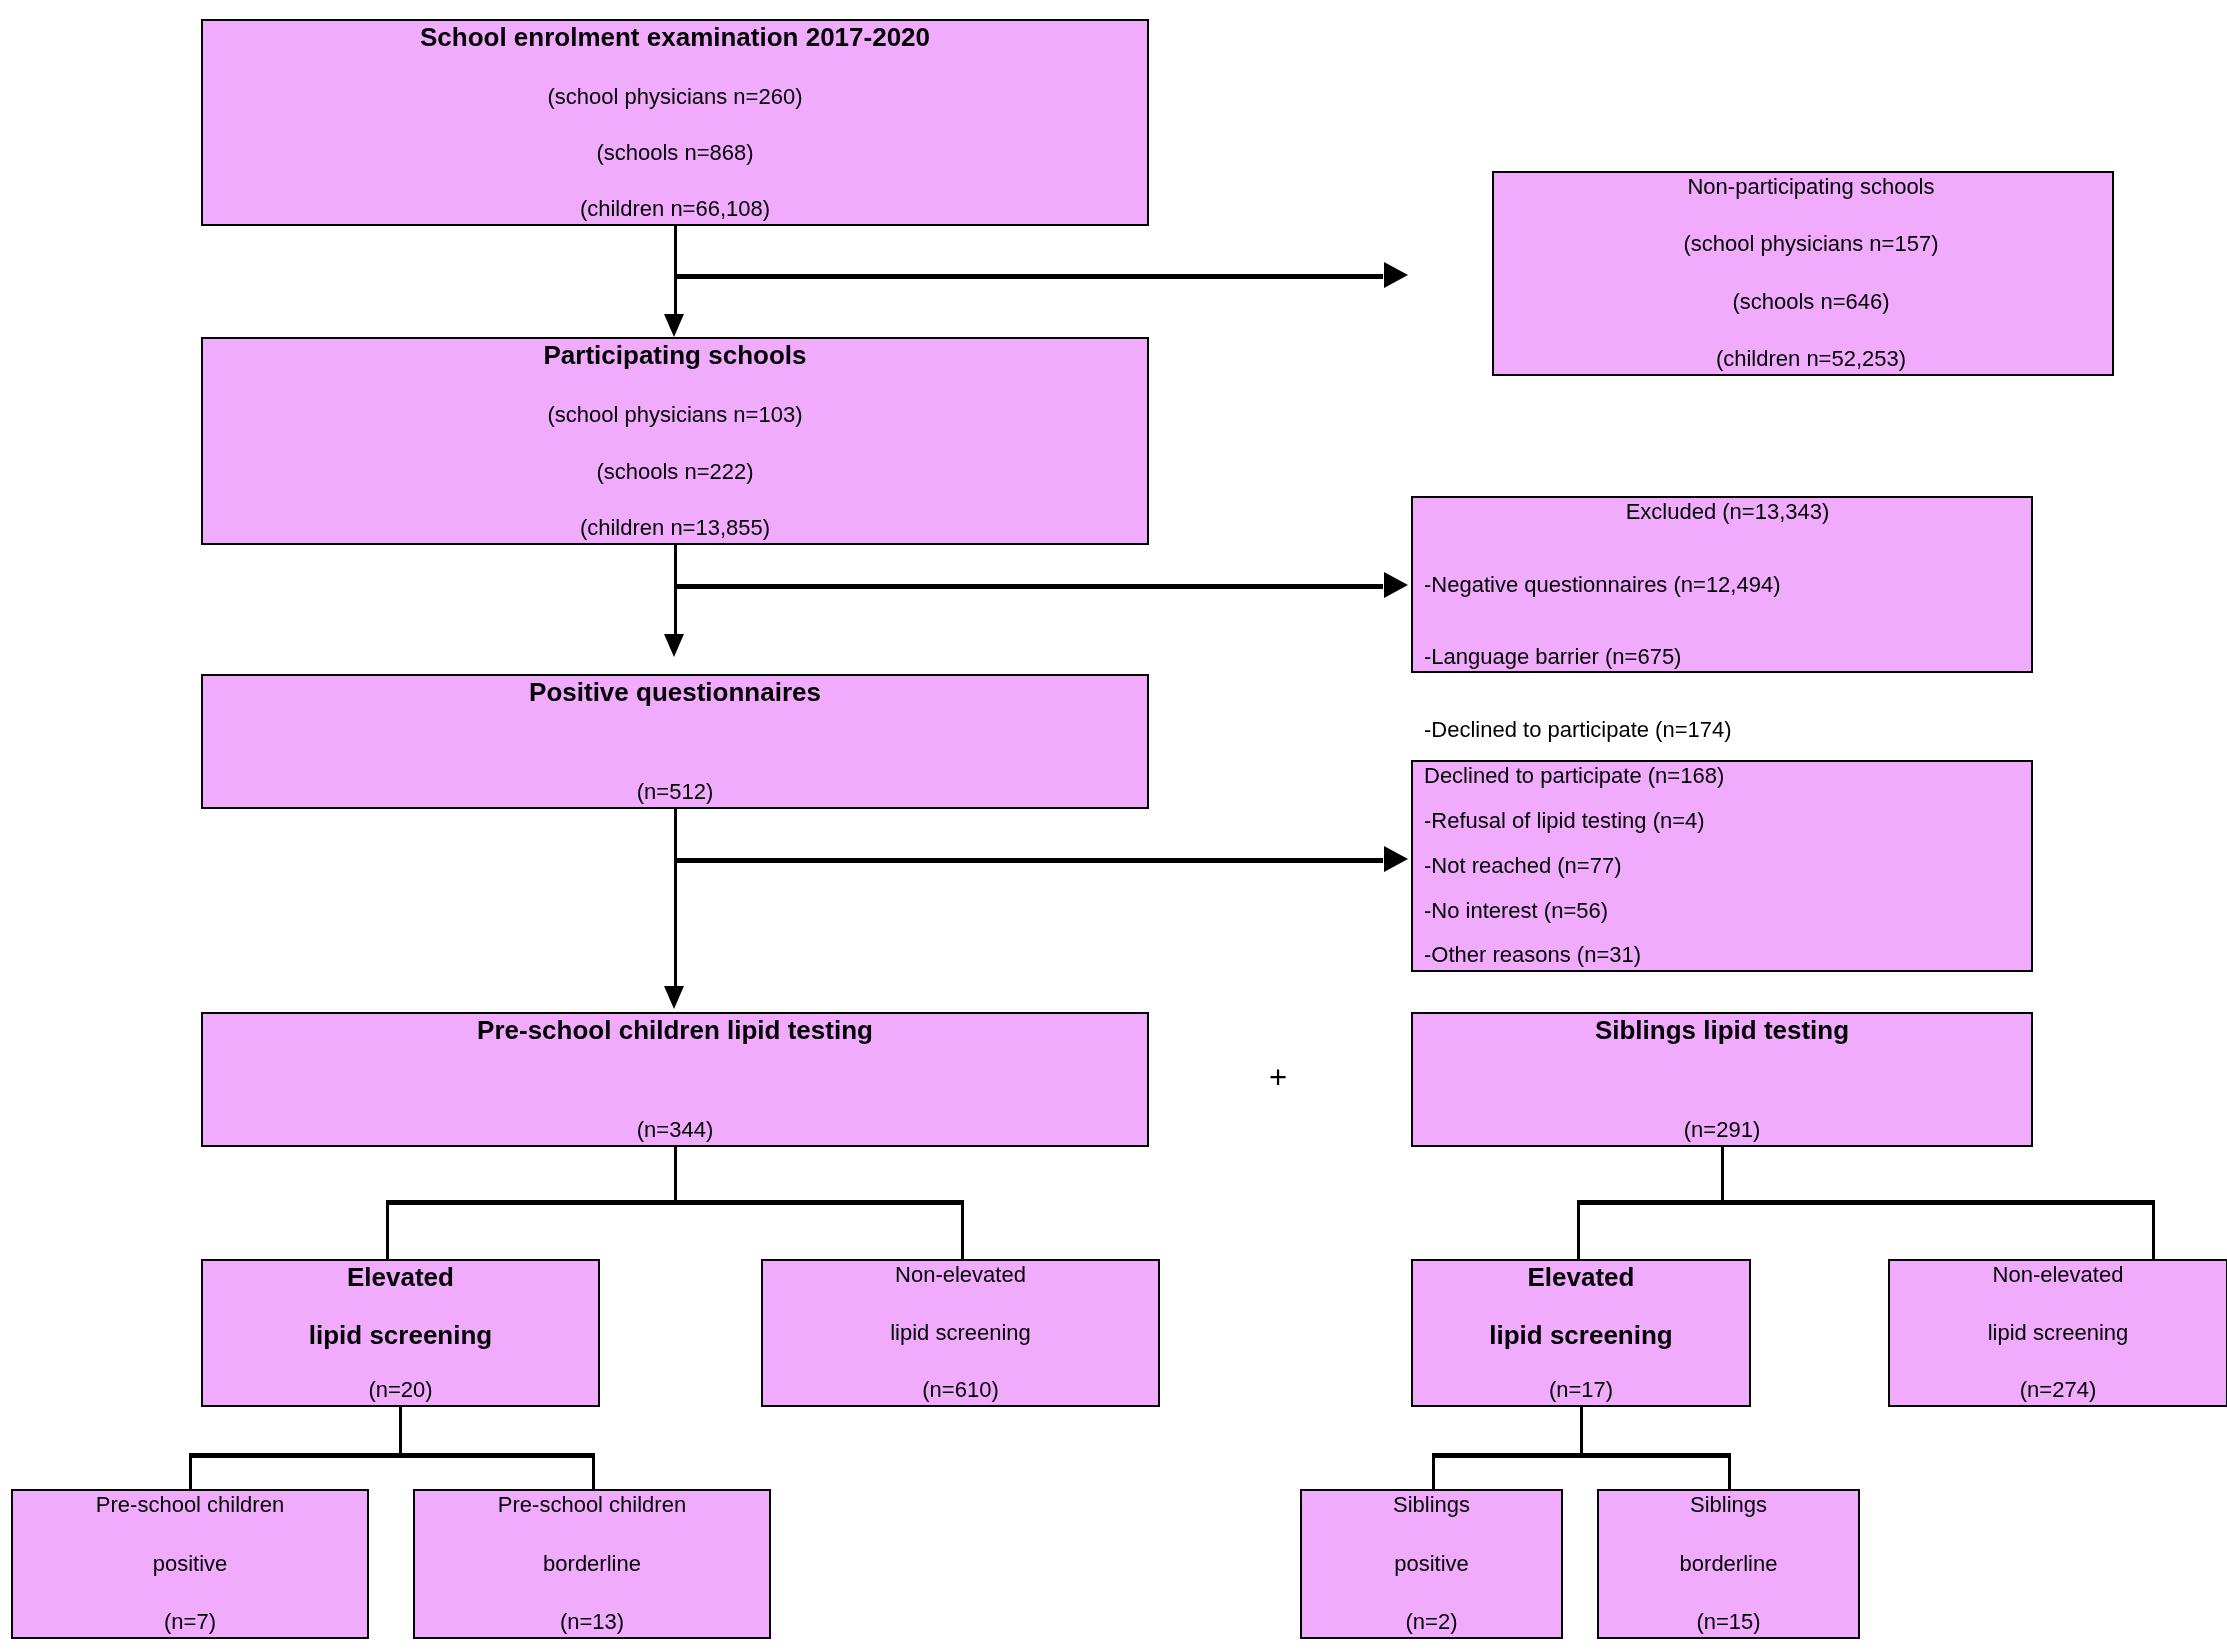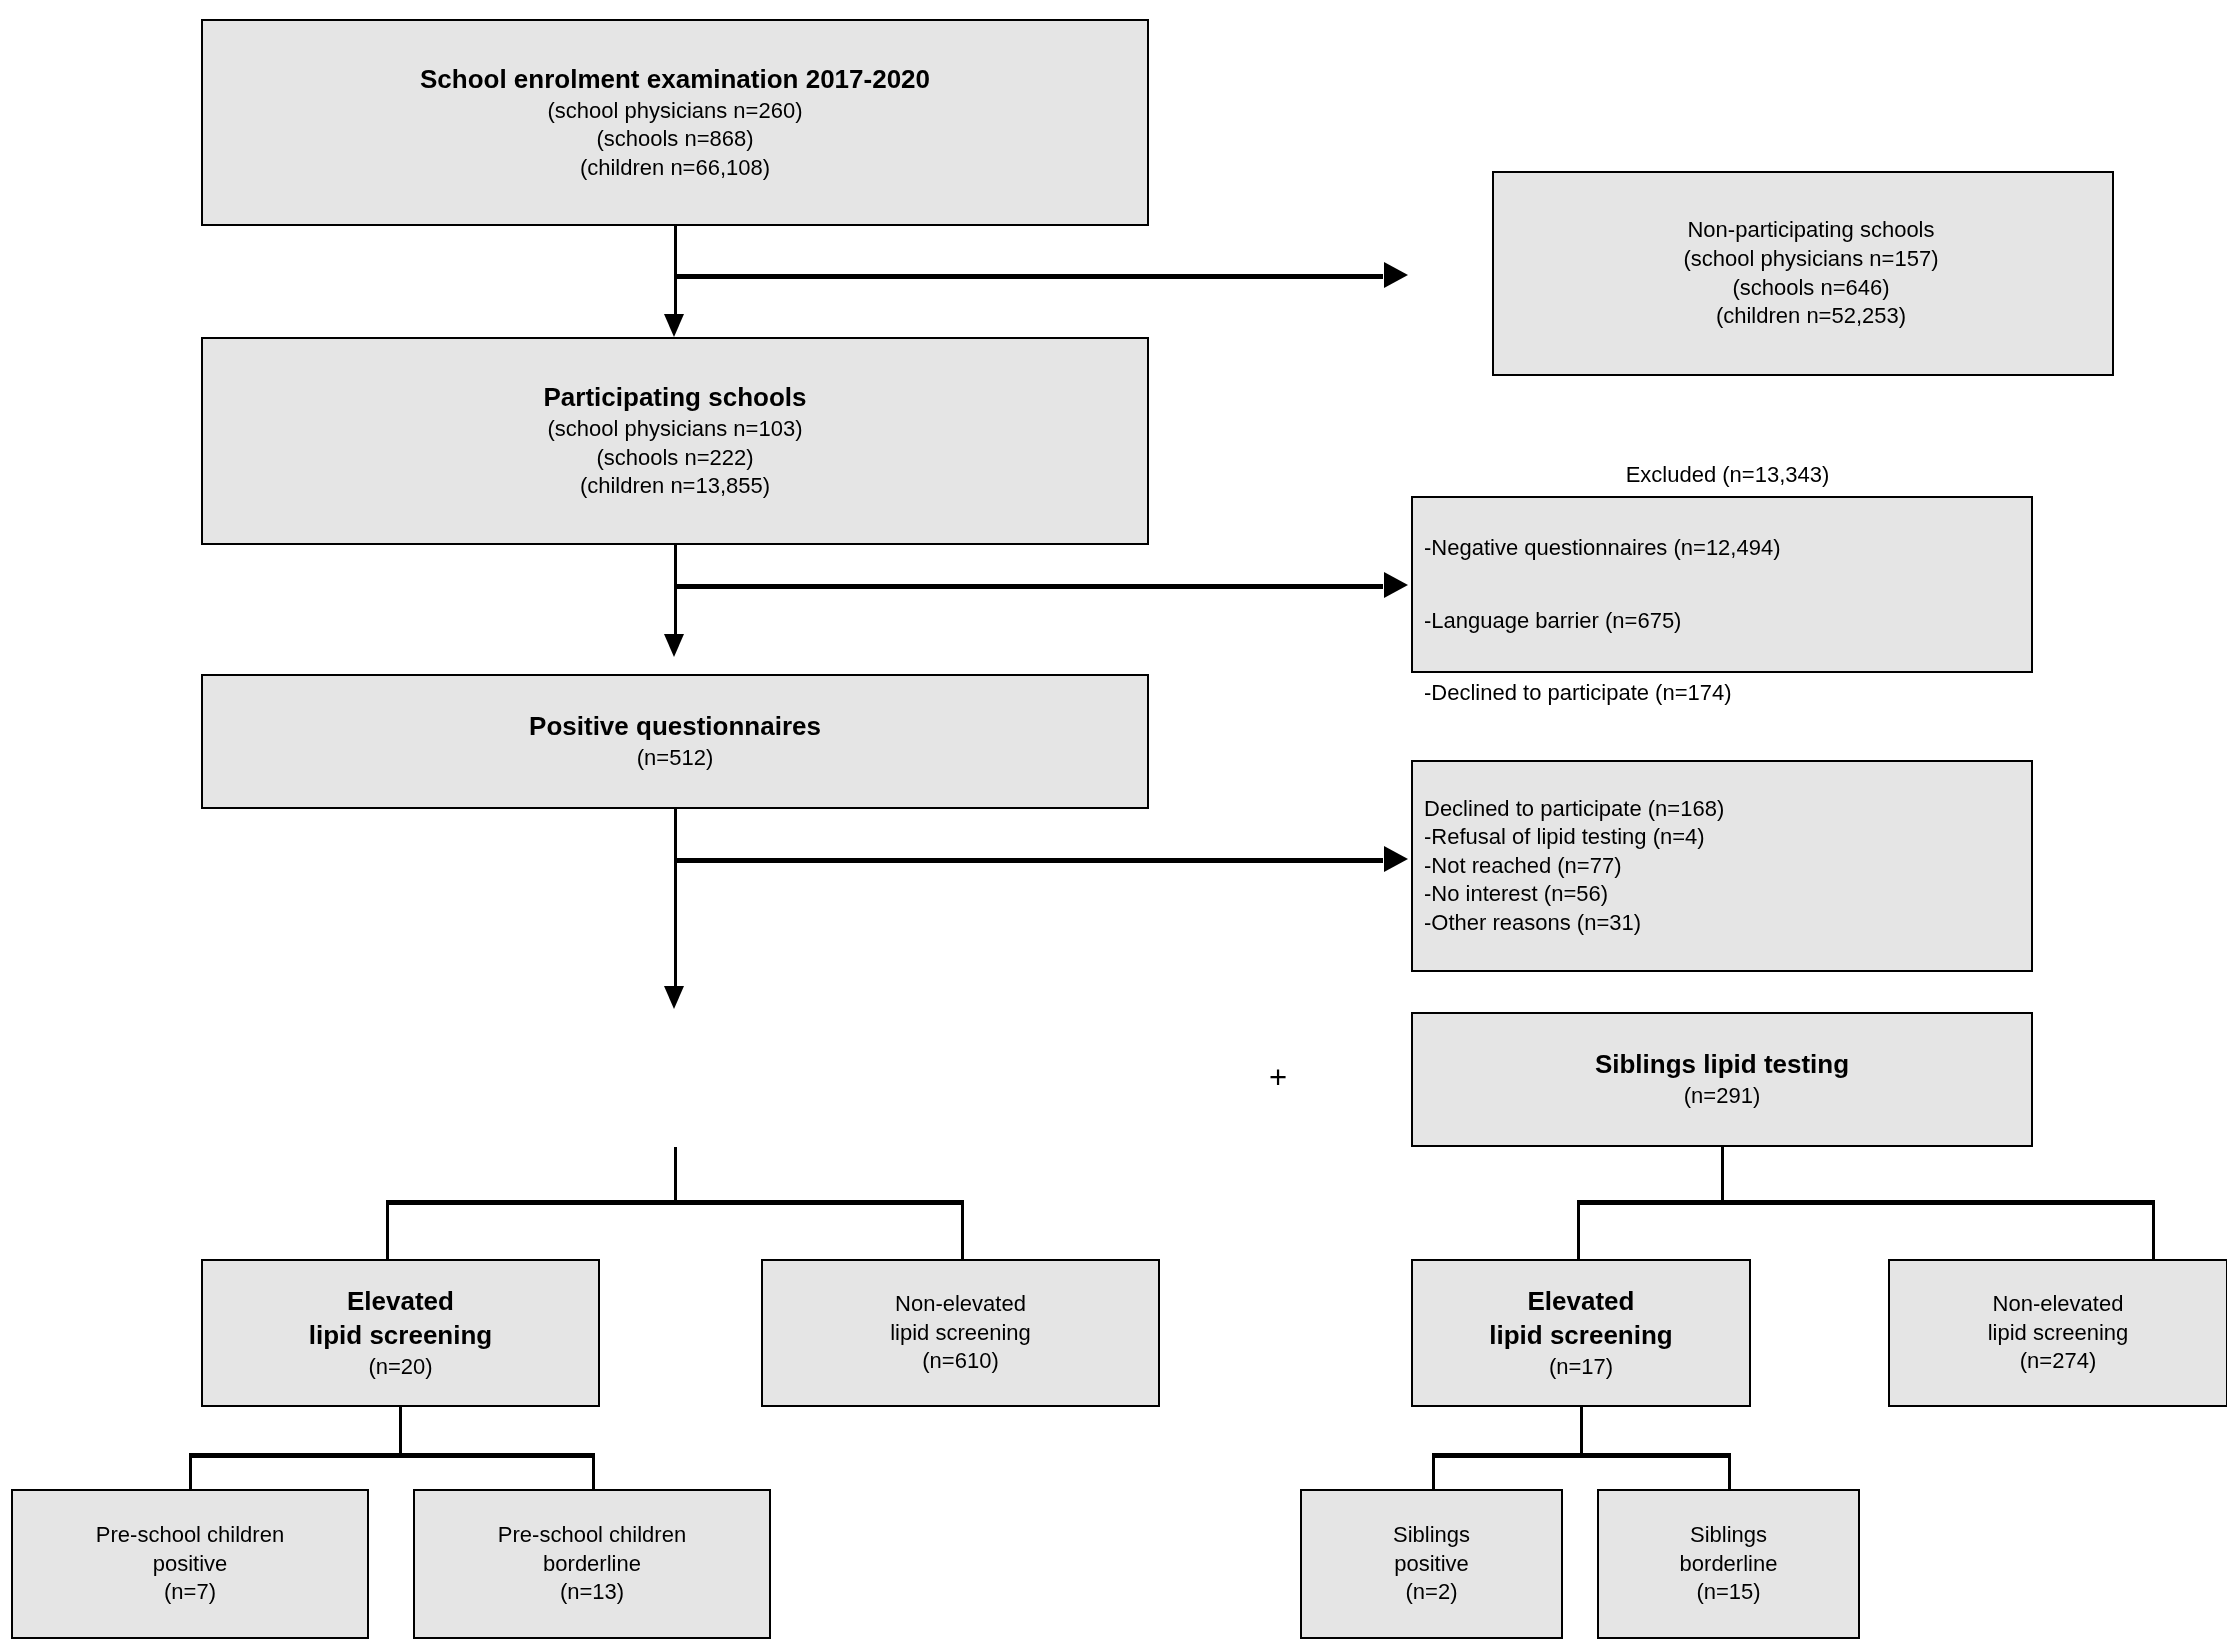--- a/index.html
+++ b/index.html
@@ -9,25 +9,25 @@
     height:1651px;
     background:#ffffff;
     font-family:"Liberation Sans", sans-serif;
     color:#000000;
     overflow:hidden;
   }
   .box{
     position:absolute;
     box-sizing:border-box;
     border:2px solid #000000;
-    background:#e5e5e5;
+    background:#f0abfc;
     display:flex;
     flex-direction:column;
     align-items:center;
-    justify-content:center;
+    justify-content:space-between;
     text-align:center;
     line-height:1.30;
   }
   .box .ln{display:block;white-space:nowrap;}
   .t50{font-size:22px;}
   .t52{font-size:26px;}
   .bold{font-weight:bold;}
   .left{align-items:flex-start;text-align:left;padding-left:11px;}
   .left .ln{text-align:left;}
   .ctrhead{align-self:center;}
@@ -112,20 +112,24 @@
   <div class="arrow-right" style="left:1384px; top:846px;"></div>
 
   <div class="box left" style="left:1411px; top:760px; width:622px; height:212px;">
     <span class="ln t50">Declined to participate (n=168)</span>
     <span class="ln t50">-Refusal of lipid testing (n=4)</span>
     <span class="ln t50">-Not reached (n=77)</span>
     <span class="ln t50">-No interest (n=56)</span>
     <span class="ln t50">-Other reasons (n=31)</span>
   </div>
 
+  <div class="box" style="left:201px; top:1012px; width:948px; height:135px;">
+    <span class="ln t52 bold">Pre-school children lipid testing</span>
+    <span class="ln t50">(n=344)</span>
+  </div>
 
   <div class="plus" style="left:1269px; top:1060px;">+</div>
 
   <div class="box" style="left:1411px; top:1012px; width:622px; height:135px;">
     <span class="ln t52 bold">Siblings lipid testing</span>
     <span class="ln t50">(n=291)</span>
   </div>
 
   <div class="vline" style="left:674px; top:1147px; height:55px;"></div>
   <div class="hthick" style="left:386px; top:1200px; width:578px;"></div>

